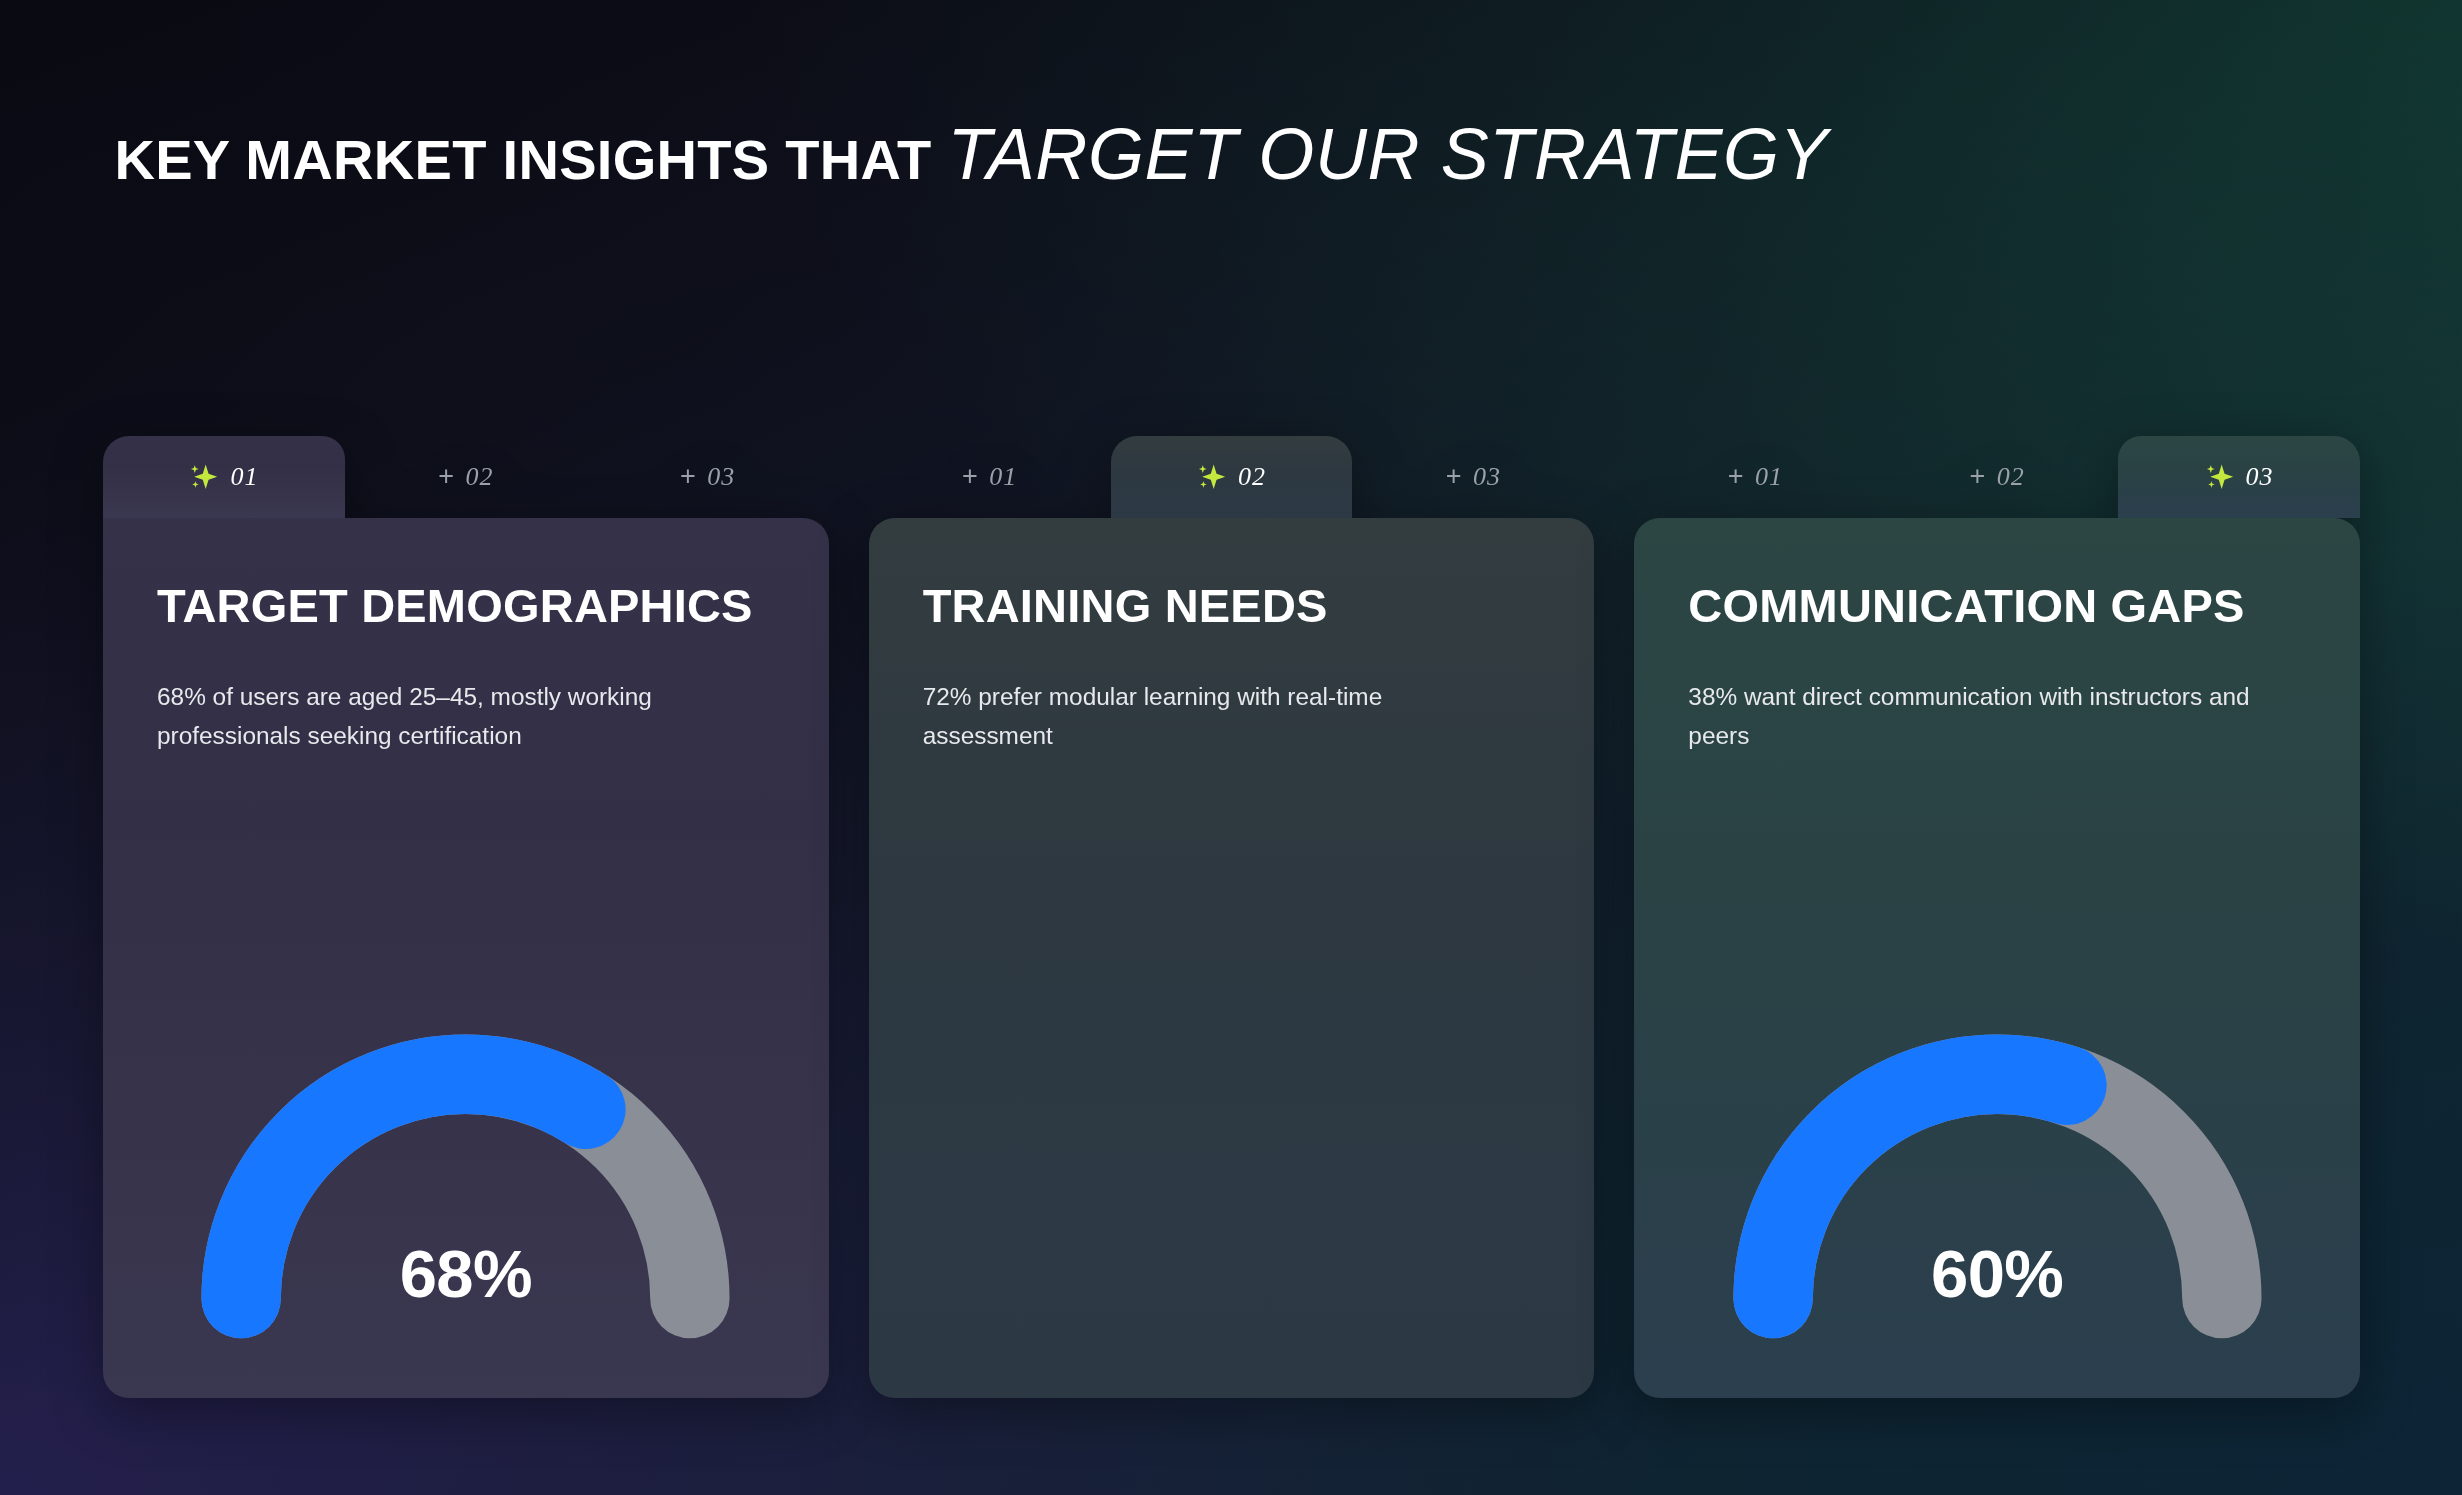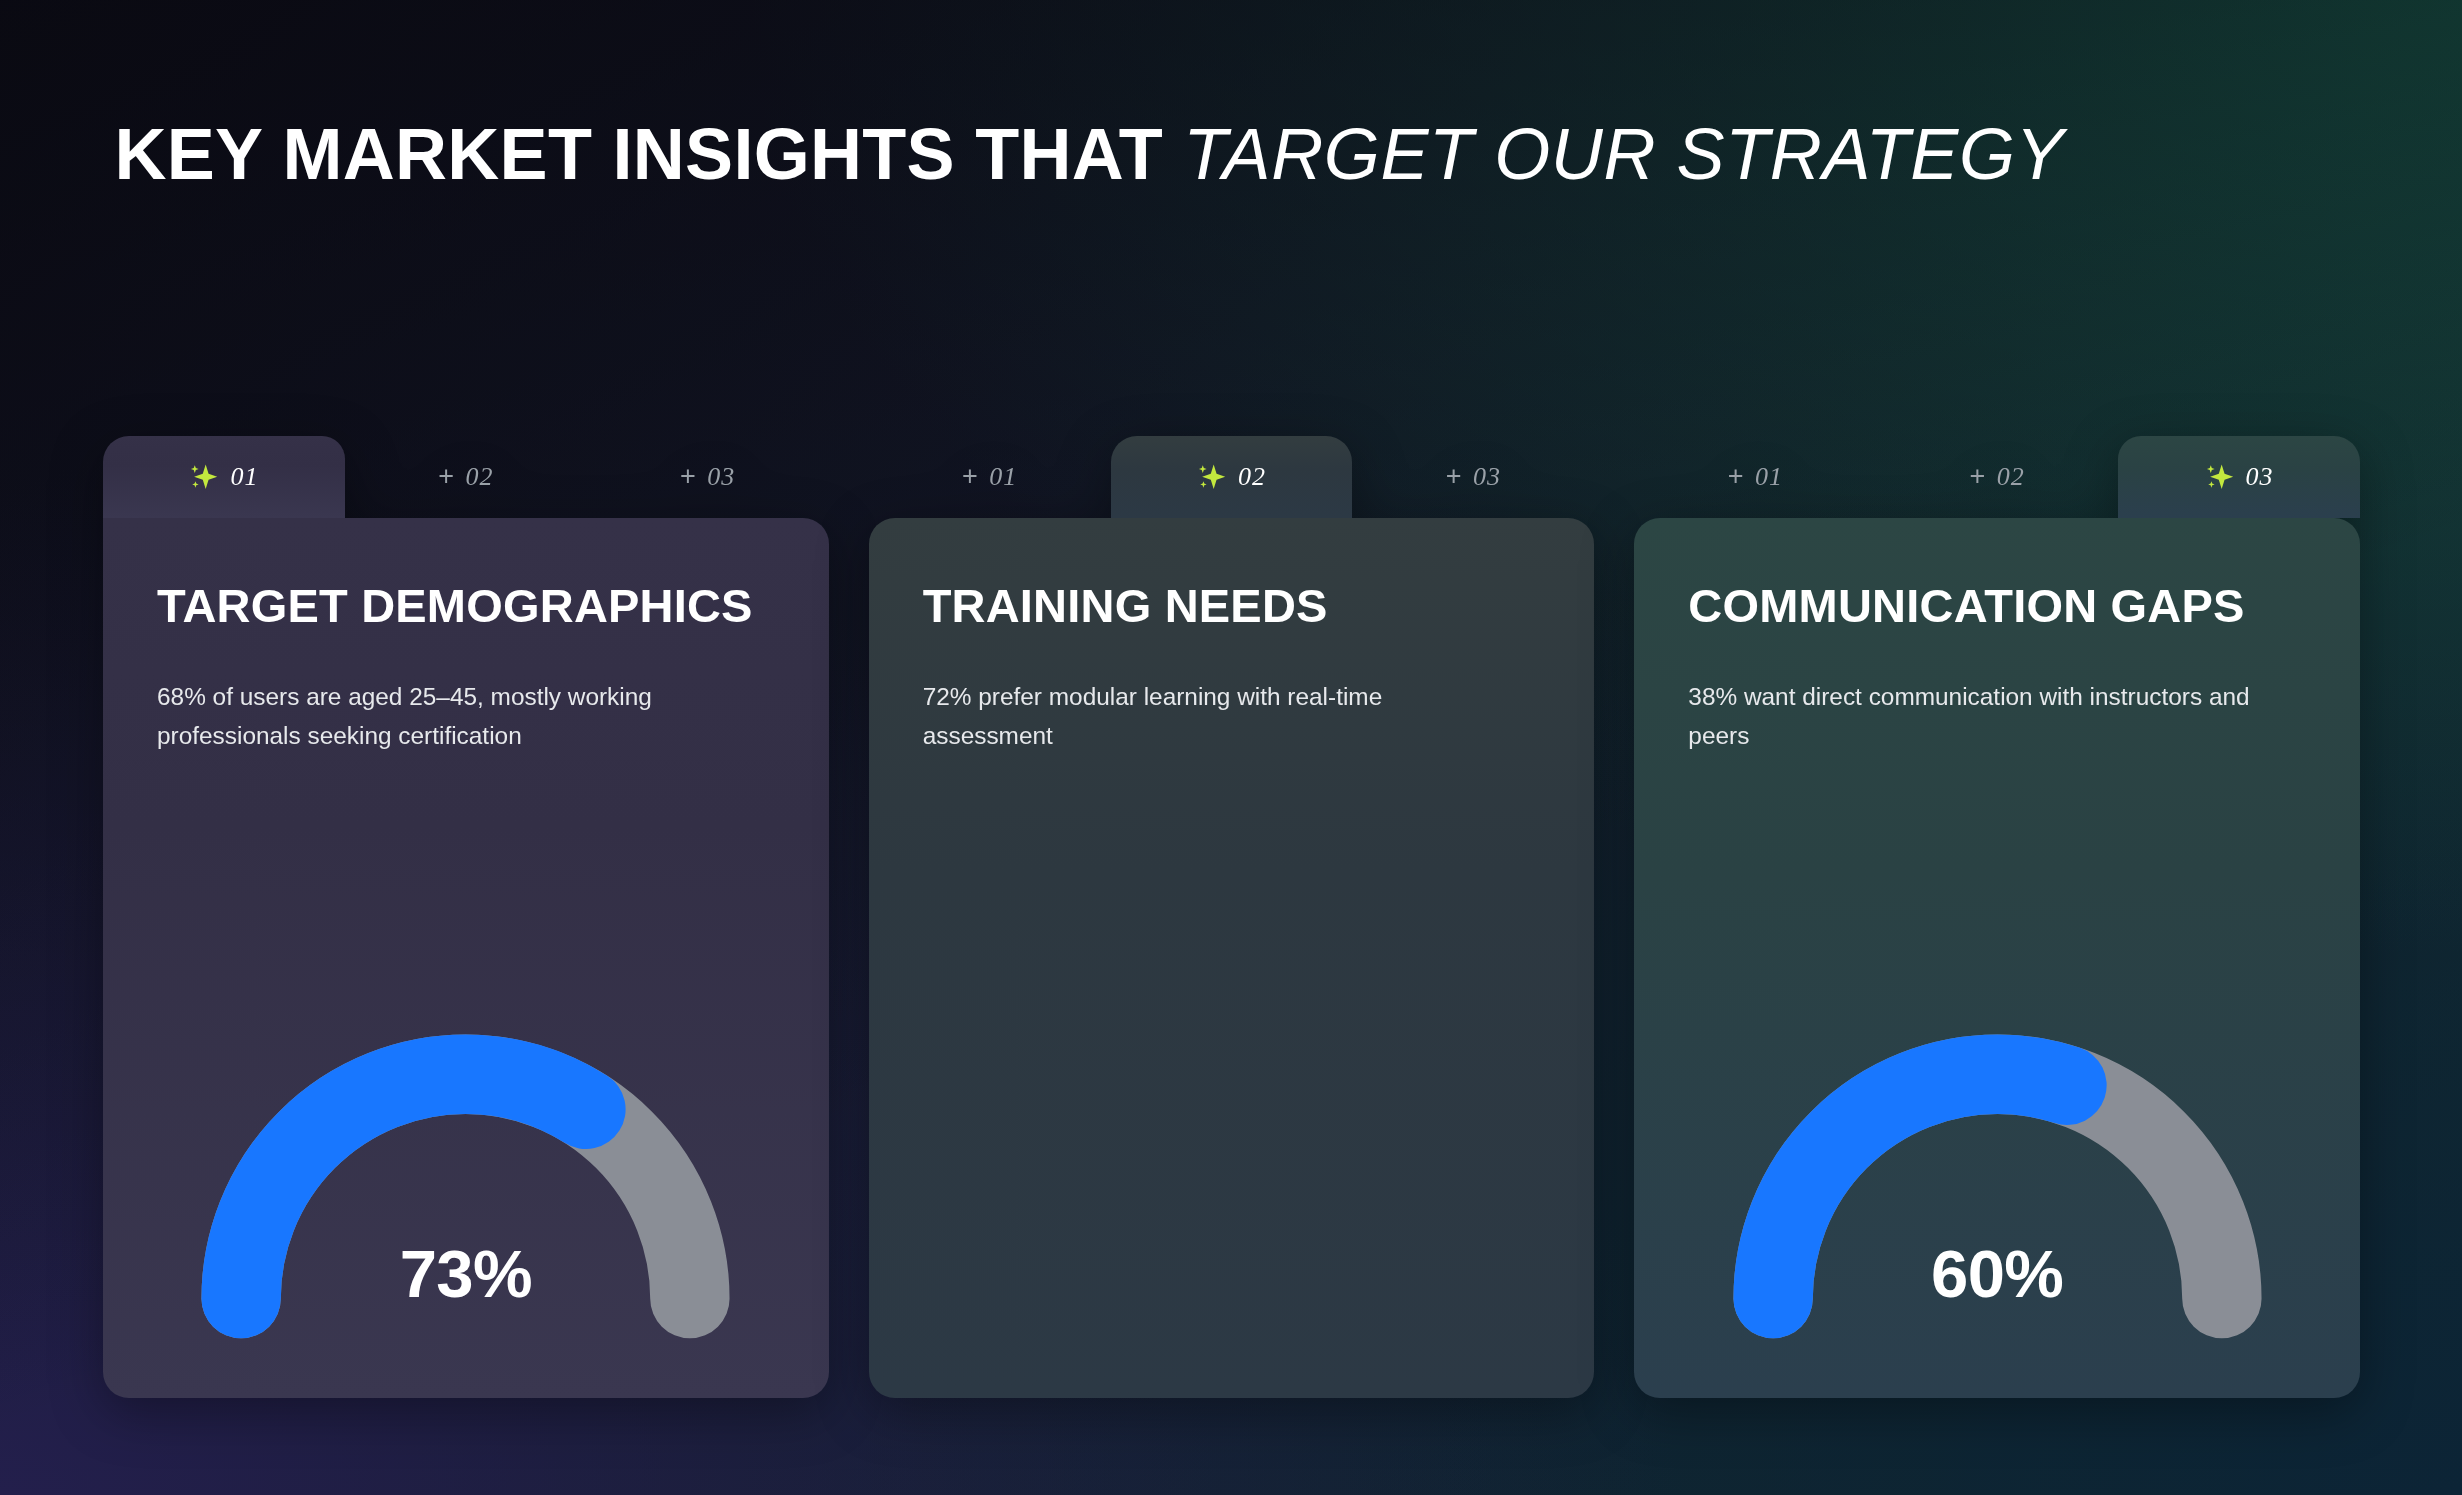--- a/index.html
+++ b/index.html
@@ -25,21 +25,21 @@
     background:linear-gradient(160deg, rgba(8,8,14,.78) 0%, rgba(8,8,14,.30) 35%, rgba(8,8,14,.0) 60%);
   }
 
   
   .title-wrap{
     position:absolute; left:103px; top:95px; width:1988px;
     line-height:1.28;
   }
   .title-line{ color:#ffffff; white-space:pre-wrap; }
   .t-bold{
-    font-size:72px; font-weight:700; letter-spacing:0.3px;
+    font-size:56px; font-weight:700; letter-spacing:0.3px;
     font-stretch:condensed;
   }
   .t-italic{
     font-size:72px; font-weight:300; font-style:italic; letter-spacing:0.6px;
   }
 
   
   .cards{
     position:absolute; left:103px; top:436px;
     width:2257px; height:962px;
@@ -170,21 +170,21 @@
     <div class="card-body">
       <div class="card-title">TARGET DEMOGRAPHICS</div>
       <div class="card-desc">68% of users are aged 25–45, mostly working professionals seeking certification</div>
 
       <div class="gauge-wrap">
         <div class="gauge">
           <svg viewBox="0 0 400 220" preserveAspectRatio="xMidYMax meet">
             <path d="M 36 200 A 164 164 0 0 1 364 200" fill="none" stroke="#8a8e96" stroke-width="58" stroke-linecap="round"></path>
             <path class="gauge-fill" d="M 36 200 A 164 164 0 0 1 364 200" fill="none" stroke="#1877ff" stroke-width="58" stroke-linecap="round" style="stroke-dasharray: 515.294; stroke-dashoffset: 164.894;"></path>
           </svg>
-          <div class="gauge-label">73%</div>
+          <div class="gauge-label">68%</div>
         </div>
       </div>
     </div>
   </div>
 
   <div class="card card-2">
     <div class="tabs">
       <div class="tab-plate" style="left:33.333%; width:33.333%; border-radius:26px 26px 0 0;"></div>
 
       <div class="tab inactive">

